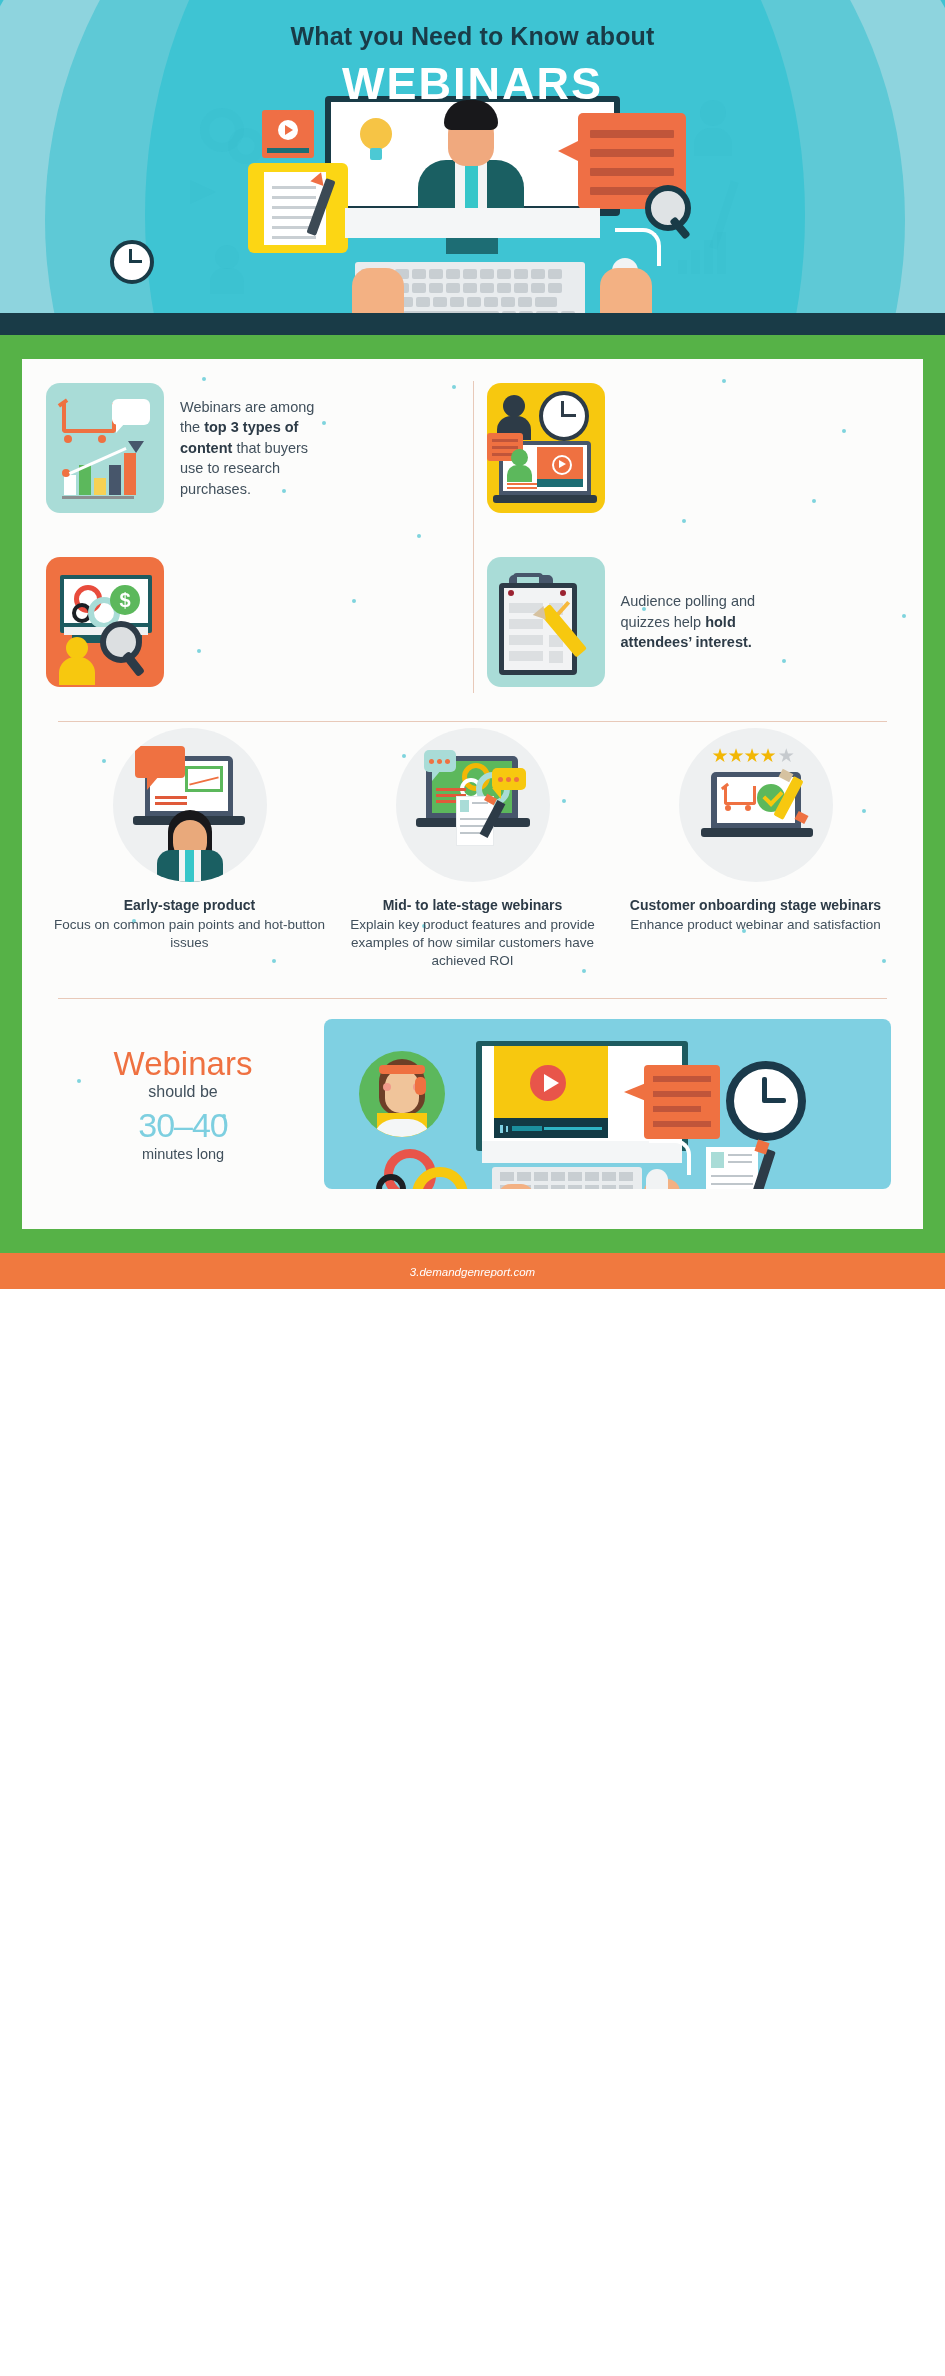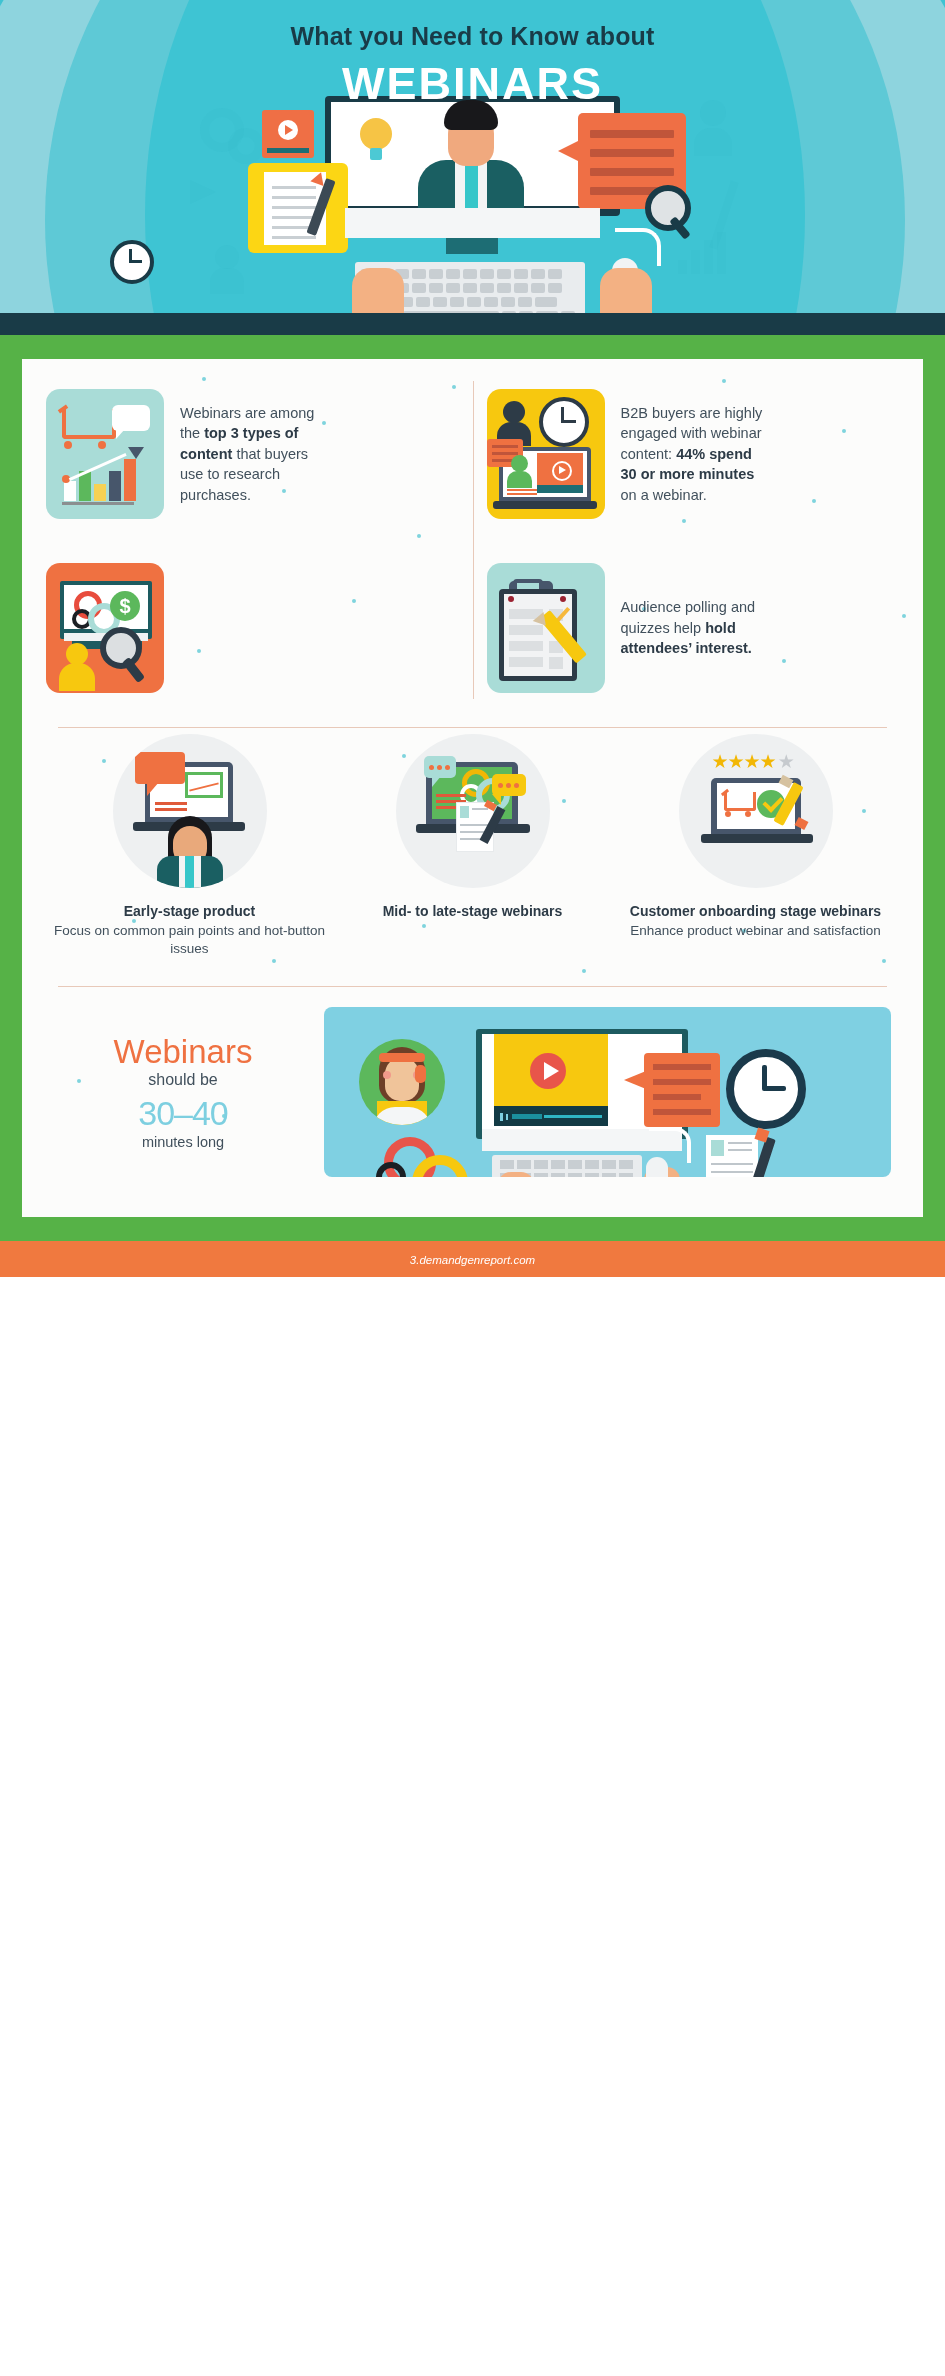--- a/index.html
+++ b/index.html
@@ -73,21 +73,21 @@
   .hero-bottom{position:absolute;left:0;top:313px;width:945px;height:22px;background:#193b47;z-index:8;}
 
   
   .green{position:relative;width:945px;background:#56b247;padding:24px 22px;box-sizing:border-box;}
   .white-card{background:#fcfcfb;position:relative;overflow:hidden;padding-bottom:32px;}
 
   .dots{position:absolute;left:0;top:0;right:0;bottom:0;pointer-events:none;}
   .dots i{position:absolute;width:4px;height:4px;border-radius:50%;background:#7fd4dd;}
 
   
-  .stat-grid{position:relative;display:grid;grid-template-columns:1fr 1fr;padding:8px 10px 6px 10px;}
+  .stat-grid{position:relative;display:grid;grid-template-columns:1fr 1fr;padding:2px 10px 6px 10px;}
   .stat-grid:after{content:"";position:absolute;left:50%;top:22px;bottom:22px;width:1px;background:#e8c9b9;}
   .stat{display:flex;align-items:center;gap:16px;padding:22px 14px;}
   .stat-icon{flex:0 0 auto;width:118px;height:130px;border-radius:14px;position:relative;}
   .stat-text{font-size:14.5px;line-height:1.42;color:#41505c;max-width:150px;}
   .stat-text b{color:#2d3b47;font-weight:700;}
 
   .divider{height:1px;background:#e8c9b9;margin:6px 36px 0 36px;}
 
   .funnel-title{text-align:center;color:#e4603c;font-size:19px;font-weight:700;padding:26px 0 8px 0;position:relative;}
 
@@ -347,23 +347,20 @@
             <div style="position:absolute;left:20px;top:82px;width:25px;height:17px;border-radius:10px 10px 0 0;background:#5cb85c;"></div>
             <div style="position:absolute;left:50px;top:64px;width:46px;height:32px;background:#ef7141;">
               <div style="position:absolute;left:15px;top:8px;width:16px;height:16px;border-radius:50%;border:2px solid #fff;">
                 <div style="position:absolute;left:5px;top:3px;border-left:7px solid #fff;border-top:4px solid transparent;border-bottom:4px solid transparent;"></div>
               </div>
             </div>
             <div style="position:absolute;left:50px;top:96px;width:46px;height:8px;background:#1d6d74;"></div>
             <div style="position:absolute;left:20px;top:100px;width:30px;height:2px;background:#ef7141;"></div>
             <div style="position:absolute;left:20px;top:104px;width:30px;height:2px;background:#ef7141;"></div>
           </div>
-          <div class="stat-text">
-            <span>B2B buyers are highly engaged with webinar content: </span><b>44% spend 30 or more minutes</b><span> on a webinar.</span>
-          </div>
         </div>
 
         <div class="stat">
           <div class="stat-icon" style="background:#ef7141">
             <div style="position:absolute;left:14px;top:18px;width:92px;height:58px;background:#1d5b60;border-radius:2px;"></div>
             <div style="position:absolute;left:18px;top:22px;width:84px;height:44px;background:#fff;"></div>
             <div style="position:absolute;left:28px;top:28px;width:18px;height:18px;border-radius:50%;border:5px solid #e84c3d;"></div>
             <div style="position:absolute;left:26px;top:46px;width:12px;height:12px;border-radius:50%;border:4px solid #1b1f24;"></div>
             <div style="position:absolute;left:42px;top:40px;width:20px;height:20px;border-radius:50%;border:6px solid #a9dcd7;"></div>
             <div style="position:absolute;left:64px;top:28px;width:30px;height:30px;border-radius:50%;background:#5cb85c;display:flex;align-items:center;justify-content:center;color:#fff;font-size:20px;font-weight:700;">$</div>
@@ -454,20 +451,21 @@
             <div style="position:absolute;left:60px;top:68px;width:36px;height:48px;background:#fff;border:1px solid #e7eaec;"></div>
             <div style="position:absolute;left:64px;top:72px;width:9px;height:12px;background:#a9dcd7;"></div>
             <div style="position:absolute;left:76px;top:74px;width:16px;height:2px;background:#bfc6cb;"></div>
             <div style="position:absolute;left:64px;top:90px;width:28px;height:2px;background:#bfc6cb;"></div>
             <div style="position:absolute;left:64px;top:97px;width:28px;height:2px;background:#bfc6cb;"></div>
             <div style="position:absolute;left:64px;top:104px;width:28px;height:2px;background:#bfc6cb;"></div>
             <div style="position:absolute;left:92px;top:72px;width:9px;height:38px;background:#2d3b47;transform:rotate(28deg);"></div>
             <div style="position:absolute;left:89px;top:68px;width:11px;height:7px;background:#ef7141;transform:rotate(28deg);"></div>
           </div>
           <div class="fname">Mid- to late-stage webinars</div>
+          <div class="fdesc">Explain key product features and provide examples of how similar customers have achieved ROI</div>
         </div>
 
         <div class="fcol">
           <div class="fart">
             <div style="position:absolute;left:33px;top:16px;display:flex;gap:2px;font-size:19px;color:#f2b705;letter-spacing:-1px;">★★★★<span style="color:#c6cace">★</span></div>
             <div style="position:absolute;left:32px;top:44px;width:90px;height:56px;background:#47566b;border-radius:5px 5px 0 0;"></div>
             <div style="position:absolute;left:38px;top:49px;width:78px;height:46px;background:#fff;"></div>
             <div style="position:absolute;left:22px;top:100px;width:112px;height:9px;background:#2d3b47;border-radius:3px;"></div>
             <div style="position:absolute;left:45px;top:58px;width:26px;height:16px;border:3px solid #ef7141;border-top:none;border-radius:0 0 3px 3px;"></div>
             <div style="position:absolute;left:42px;top:57px;width:8px;height:3px;background:#ef7141;transform:rotate(-38deg);"></div>

